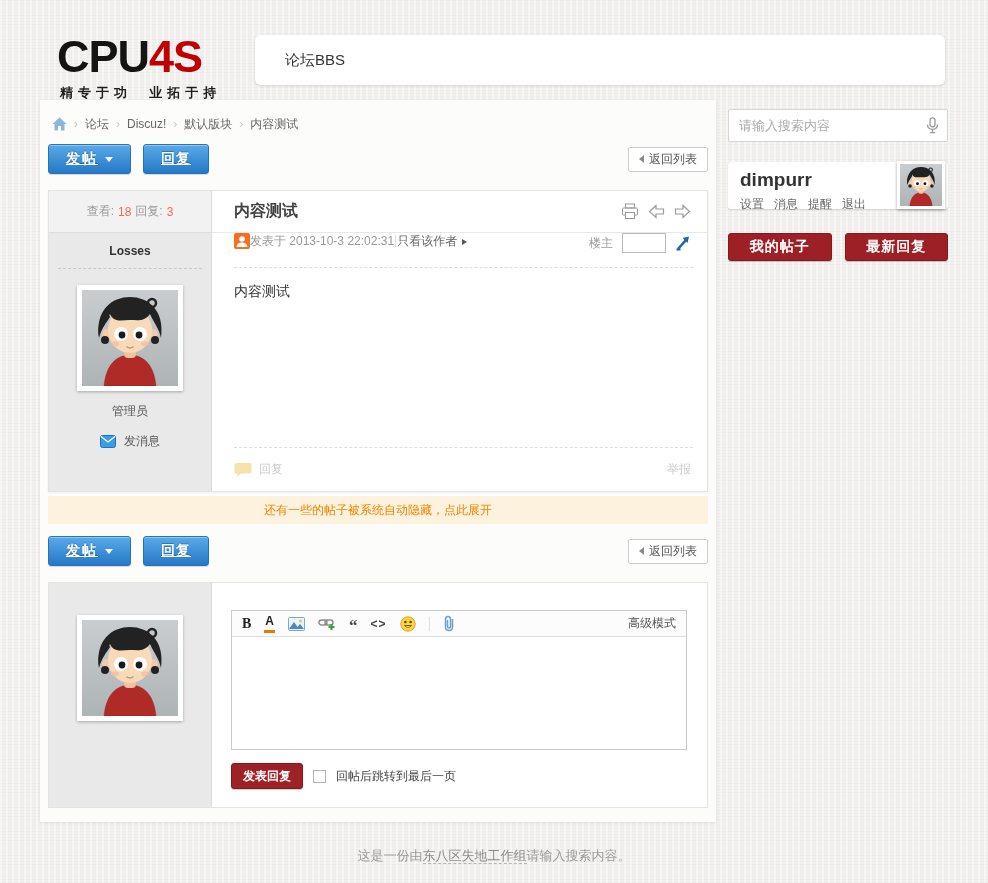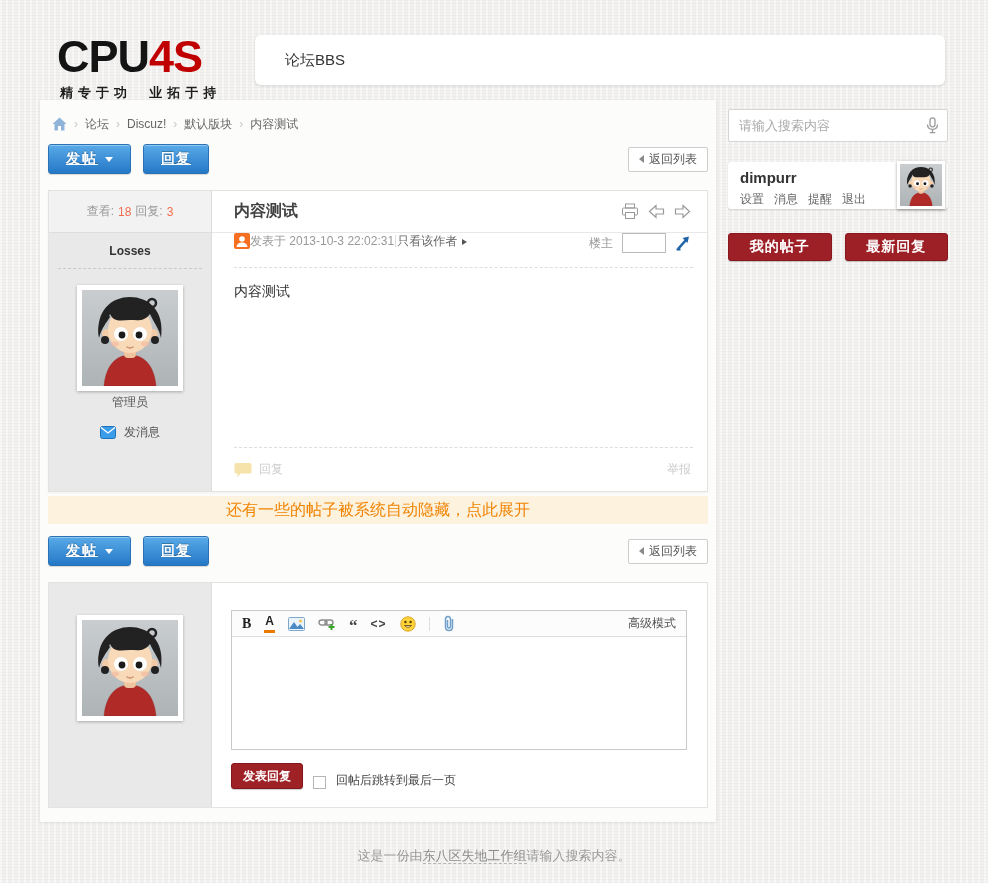--- a/index.html
+++ b/index.html
@@ -39,69 +39,69 @@
   .arrow-left-sm { width:0; height:0; border-top:4px solid transparent; border-bottom:4px solid transparent; border-right:5px solid #8a8a8a; }
   
   .post-card { display:flex; margin-top:16px; height:302px; background:#fff; border:1px solid #e3e3e3; box-shadow:0 1px 2px rgba(0,0,0,.05); }
   .post-left { width:163px; flex-shrink:0; background:#e9e9e9; border-right:1px solid #dcdcdc; }
   .stats-row { height:42px; background:#f2f2f2; border-bottom:1px solid #ddd;
     display:flex; align-items:center; justify-content:center; gap:4px; font-size:12px; color:#999; }
   .stat-num { color:#f26c4f; }
   .author-name { margin:0 9px; padding:11px 0 10px; text-align:center; font-size:12px; font-weight:bold; color:#333; border-bottom:1px dashed #c9c9c9; }
   .avatar-box { width:106px; height:106px; background:#fff; padding:5px; margin:16px auto 0; box-shadow:0 1px 3px rgba(0,0,0,.28); }
   .avatar-box svg { display:block; }
-  .role { text-align:center; font-size:12px; color:#555; margin-top:3px; }
+  .role { text-align:center; font-size:12px; color:#555; margin-top:12px; }
   .pm-row { display:flex; align-items:center; justify-content:center; gap:8px; margin-top:13px; font-size:12px; color:#555; cursor:pointer; }
   .post-right { flex:1; display:flex; flex-direction:column; min-width:0; }
   .post-title-row { height:42px; border-bottom:1px solid #e8e8e8; display:flex; align-items:center; padding:0 16px 0 22px; }
   .post-title { font-size:16px; font-weight:bold; color:#424242; }
   .title-icons { margin-left:auto; display:flex; align-items:center; gap:9px; }
   .title-icons svg { cursor:pointer; }
   .meta-row { display:flex; align-items:flex-start; gap:0; padding:0 16px 0 22px; height:34px; font-size:12px; color:#999; }
   .meta-divider { color:#ddd; }
   .only-author { color:#666; cursor:pointer; display:inline-flex; align-items:center; gap:5px; }
   .arrow-right-xs { width:0; height:0; border-top:3.5px solid transparent; border-bottom:3.5px solid transparent; border-left:5px solid #555; }
   .meta-right { margin-left:auto; display:flex; align-items:center; gap:9px; }
   .floor-input { width:44px; height:20px; border:1px solid #bbb; background:#fff; font-size:12px; padding:0 3px; }
   .dashed-sep { border-bottom:1px dashed #ddd; margin:0 14px 0 22px; }
   .post-body { flex:1; padding:15px 22px; font-size:14px; color:#333; }
   .post-footer { height:43px; display:flex; align-items:center; padding:0 16px 0 22px; color:#ccc; font-size:12px; }
   .reply-link { display:inline-flex; align-items:center; gap:7px; color:#ccc; cursor:pointer; }
   .report-link { margin-left:auto; color:#ccc; cursor:pointer; }
   .notice-bar { margin-top:4px; height:28px; background:#fdf2de;
-    display:flex; align-items:center; justify-content:center; font-size:16px; color:#ef8300; cursor:pointer; }
+    display:flex; align-items:center; justify-content:center; font-size:12px; color:#ef8300; cursor:pointer; }
   
   .reply-card { display:flex; margin-top:16px; height:226px; background:#fff; border:1px solid #e3e3e3; }
   .reply-left { width:163px; flex-shrink:0; background:#e9e9e9; border-right:1px solid #dcdcdc; padding-top:16px; }
   .reply-right { flex:1; padding:27px 20px 0 19px; min-width:0; }
   .editor { border:1px solid #c9c9c9; }
   .editor-toolbar { height:26px; background:#fcfcfc; border-bottom:1px solid #ddd;
     display:flex; align-items:center; gap:13px; padding:0 10px; }
   .tb-icon { display:inline-flex; align-items:center; justify-content:center; cursor:pointer; height:18px; }
   .tb-b { font-family:"Liberation Serif",serif; font-weight:bold; font-size:14px; color:#222; }
   .tb-a { font-weight:bold; font-size:12px; color:#222; border-bottom:3px solid #e87a00; line-height:1.1; padding:0 1px; }
   .tb-quote { font-family:"Liberation Serif",serif; font-weight:bold; font-size:17px; color:#444; line-height:.6; margin-top:6px; }
   .tb-code { font-weight:bold; font-size:12px; color:#444; letter-spacing:1px; }
   .tb-sep { width:1px; height:14px; background:#ddd; }
   .adv-mode { margin-left:auto; font-size:12px; color:#555; cursor:pointer; }
   .editor-area { height:112px; background:#fff; width:100%; border:none; outline:none; resize:none; display:block; }
-  .submit-row { display:flex; align-items:flex-end; gap:10px; margin-top:13px; }
+  .submit-row { display:flex; align-items:center; gap:10px; margin-top:13px; }
   .btn-red-sm { height:26px; padding:0 11px; background:#9e2126; border:1px solid #87161b; border-radius:3px;
     color:#fff; font-size:12px; font-weight:bold; cursor:pointer; box-shadow:0 1px 1px rgba(0,0,0,.2); }
   .checkbox { width:13px; height:13px; border:1px solid #b5b5b5; background:#fff; cursor:pointer; }
   .jump-label { font-size:12px; color:#444; }
   
   .sidebar { position:absolute; left:728px; top:109px; width:220px; }
   .search-box { height:33px; background:#fff; border:1px solid #d5d5d5; border-radius:2px;
     display:flex; align-items:center; padding:0 8px 0 10px; }
   .search-box input { flex:1; border:none; outline:none; font-size:13px; color:#555; min-width:0; background:transparent; font-family:inherit; }
   .search-box input::placeholder { color:#aaa; }
   .user-card { position:relative; margin-top:20px; height:47px; background:#fff; border-radius:3px;
     box-shadow:0 1px 2px rgba(0,0,0,.14); padding:7px 12px; }
-  .user-name { font-size:15px; font-weight:bold; color:#333; }
+  .user-name { font-size:19px; font-weight:bold; color:#333; }
   .user-links { display:flex; gap:10px; margin-top:5px; font-size:12px; color:#666; }
   .user-links span { cursor:pointer; }
   .user-avatar { position:absolute; right:3px; top:-1px; width:48px; height:48px;
     border:3px solid #fff; box-shadow:0 1px 3px rgba(0,0,0,.35); }
   .user-avatar svg { display:block; }
   .sidebar-buttons { display:flex; gap:13px; margin-top:24px; }
   .btn-red { flex:1; height:28px; background:#9d2026; border-radius:3px; border:1px solid #8a171d;
     color:#fff; font-size:14px; font-weight:bold; display:flex; align-items:center; justify-content:center;
     cursor:pointer; box-shadow:0 1px 1px rgba(0,0,0,.2); letter-spacing:1px; }
   

